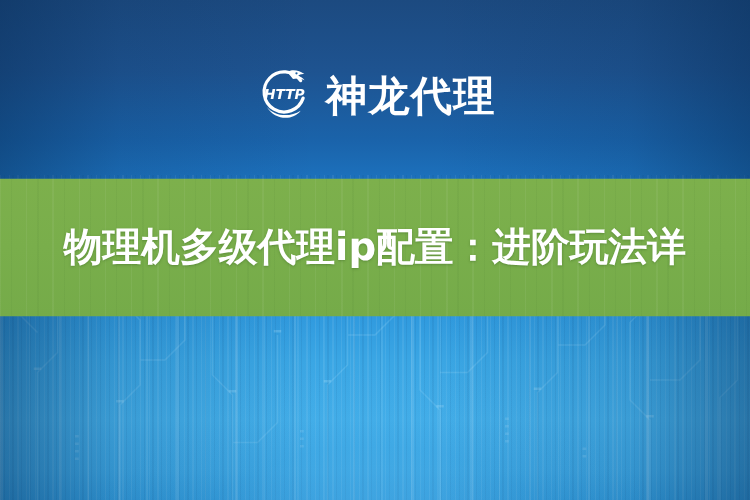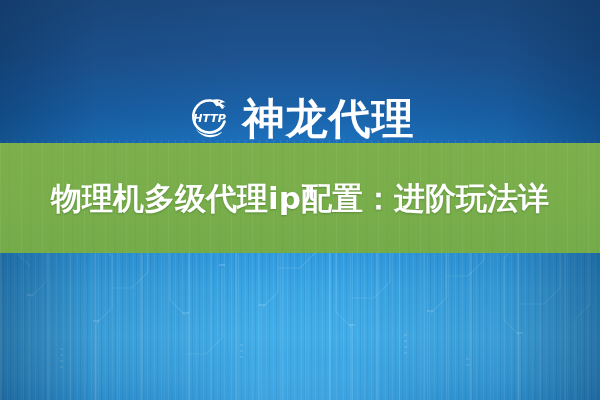--- a/index.html
+++ b/index.html
@@ -108,39 +108,39 @@
   .bg-circuit svg { display: block; width: 100%; height: 100%; }
 
   
   .header {
     position: absolute;
     left: 0;
     top: 0;
     width: 100%;
     height: 143px;
     display: flex;
-    align-items: flex-end;
+    align-items: center;
     justify-content: center;
   }
   .logo-lockup {
     display: flex;
     align-items: center;
     gap: 9px;
     margin-top: 9px;
   }
   .logo-mark {
     width: 48px;
     height: 48px;
     flex: 0 0 48px;
     position: relative;
   }
   .logo-mark svg { display: block; width: 48px; height: 48px; }
   .logo-wordmark {
     color: #ffffff;
-    font-size: 42px;
+    font-size: 33px;
     line-height: 1;
     font-weight: 700;
     letter-spacing: 1px;
     white-space: nowrap;
     font-family: "DejaVu Sans", "Liberation Sans", sans-serif;
   }
 
   
   .title-band {
     position: absolute;

